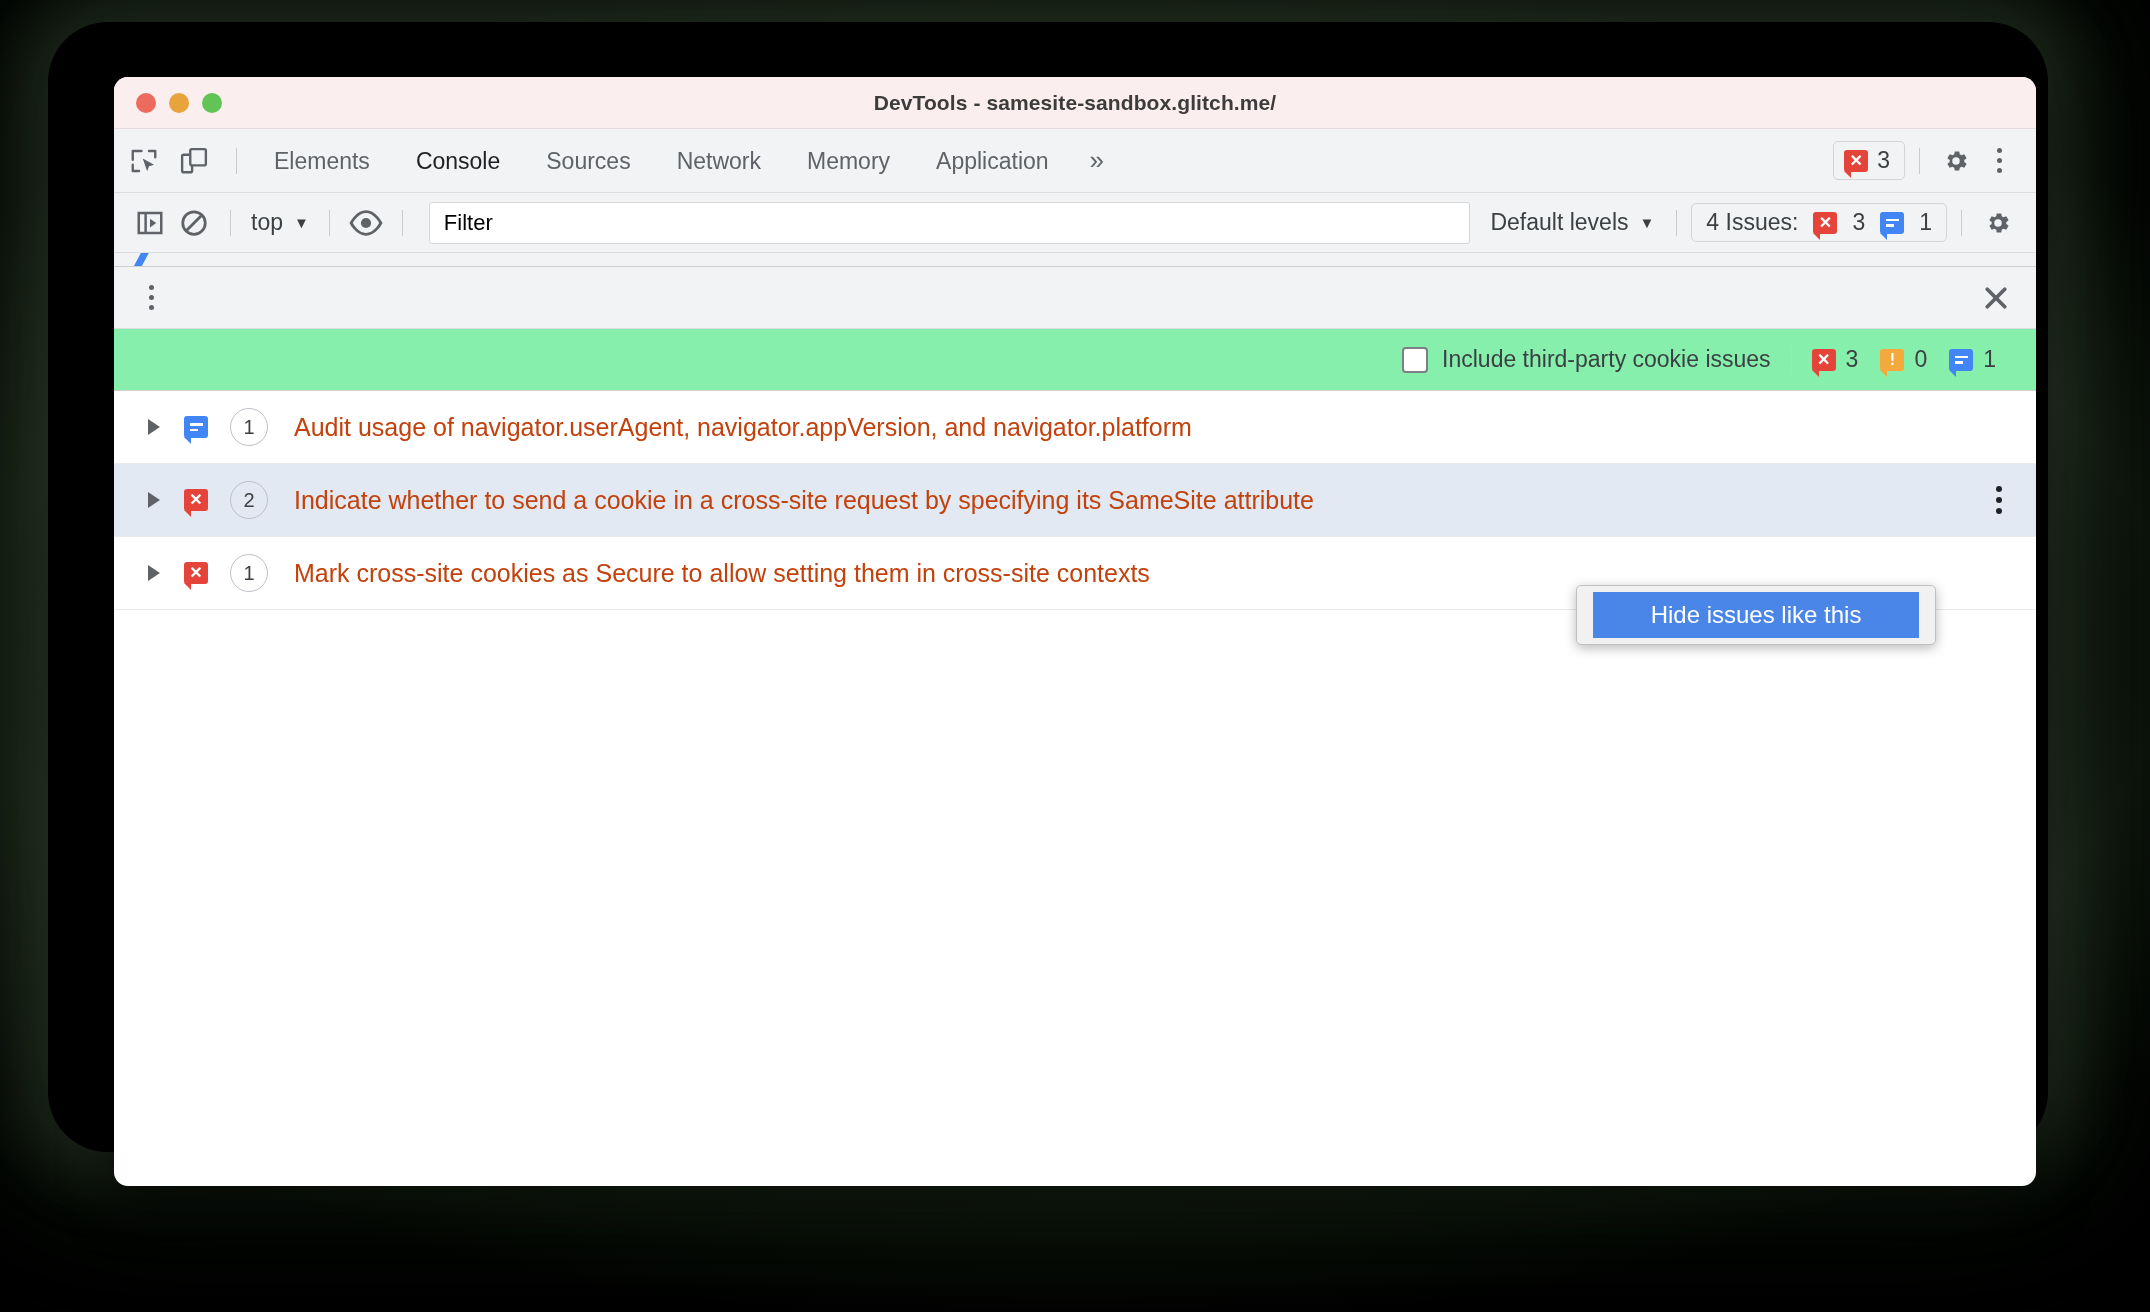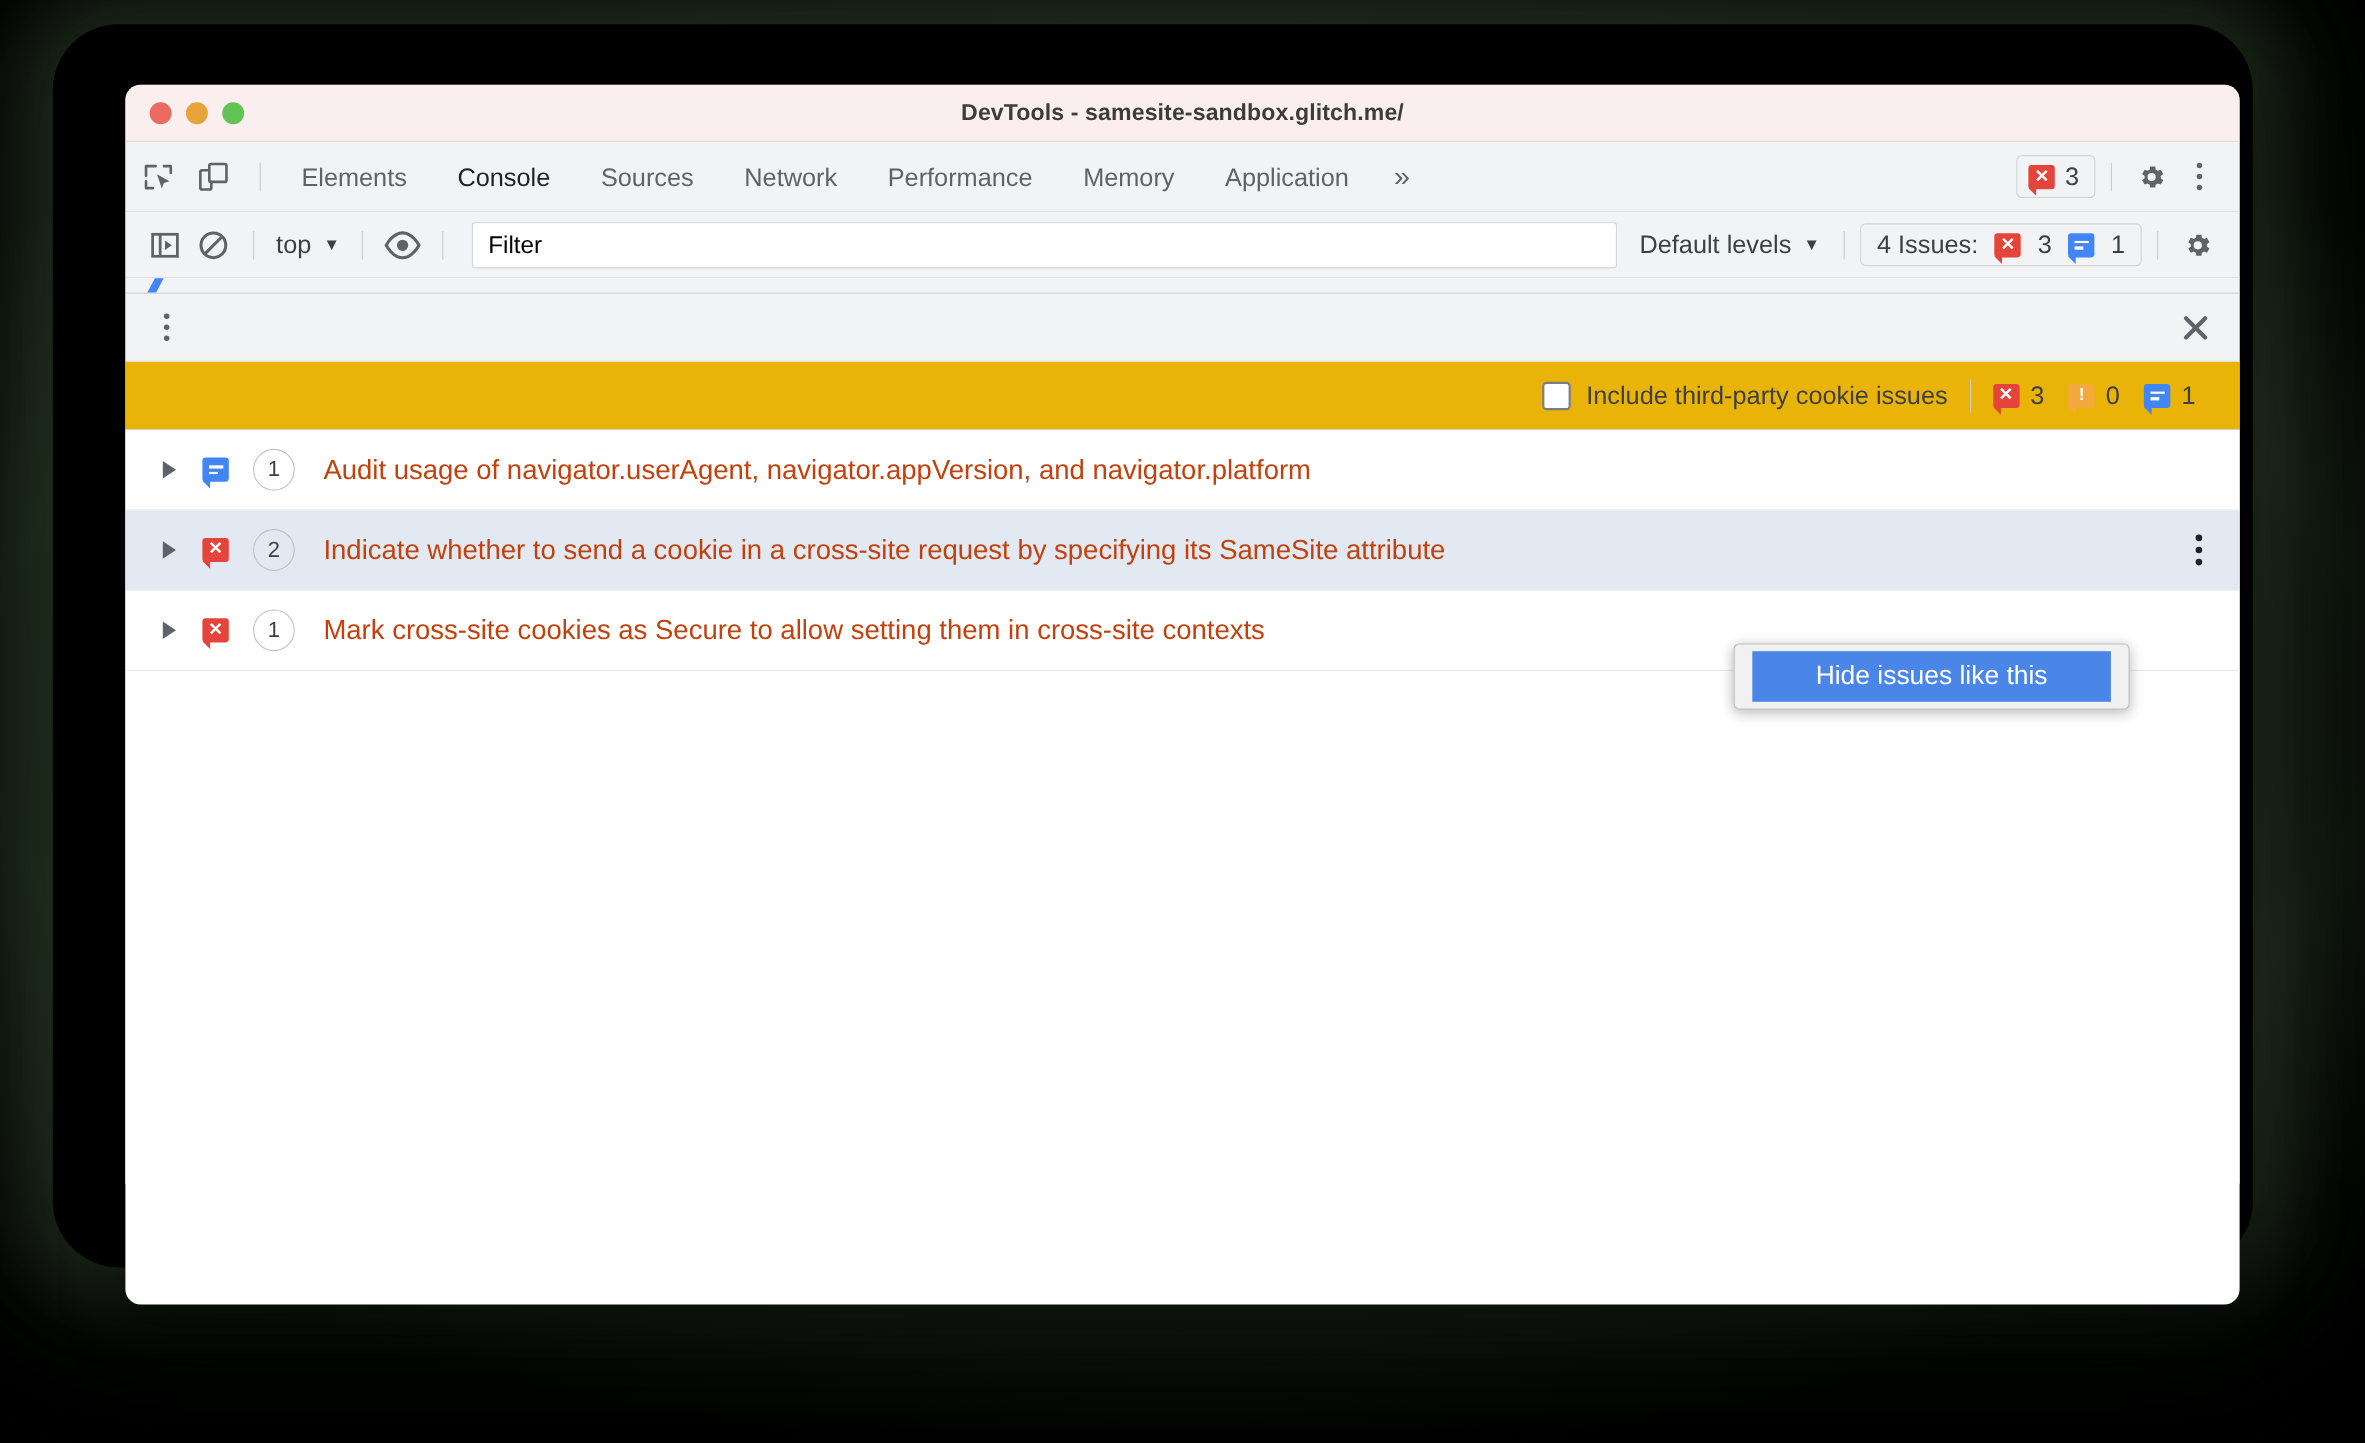--- a/index.html
+++ b/index.html
@@ -225,21 +225,21 @@
     border-bottom: 1px solid #dcdddf;
   }
   .drawer-close {
     margin-left: auto;
     width: 36px; height: 36px;
     display: flex; align-items: center; justify-content: center;
   }
 
   .issues-toolbar {
     height: 62px;
-    background: #eab308;
+    background: #86efac;
     display: flex;
     align-items: center;
     justify-content: flex-end;
     padding-right: 28px;
     gap: 0;
     border-bottom: 1px solid #cdcfd1;
   }
   .checkbox {
     width: 26px; height: 26px;
     border: 2px solid #7b7f83;
@@ -354,21 +354,20 @@
         </svg>
       </div>
 
       <span class="vdiv"></span>
 
       <div class="tabs">
         <div class="tab">Elements</div>
         <div class="tab active">Console</div>
         <div class="tab">Sources</div>
         <div class="tab">Network</div>
-        <div class="tab">Performance</div>
         <div class="tab">Memory</div>
         <div class="tab">Application</div>
         <div class="chev-more">»</div>
       </div>
 
       <div class="tabbar-right">
         <div class="error-pill">
           <span class="bubble err">
             <span class="glyph">✕</span>
           </span>

